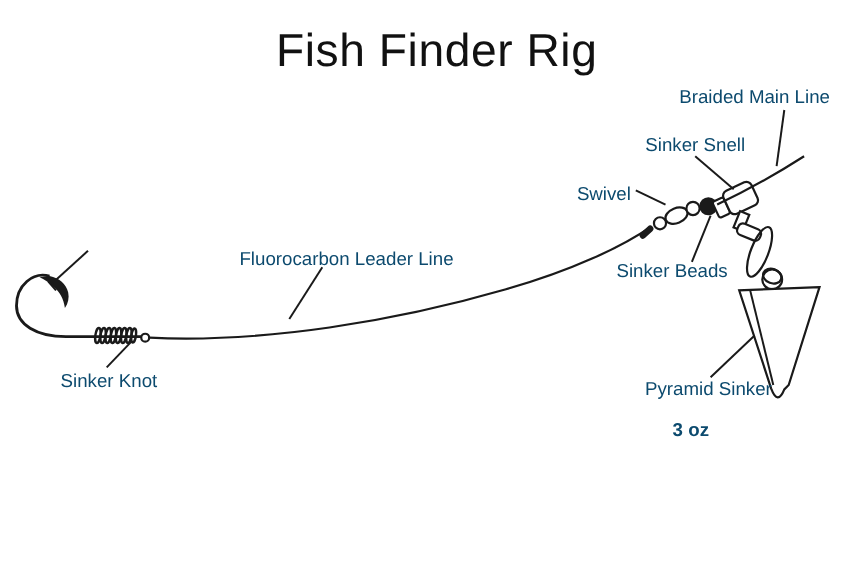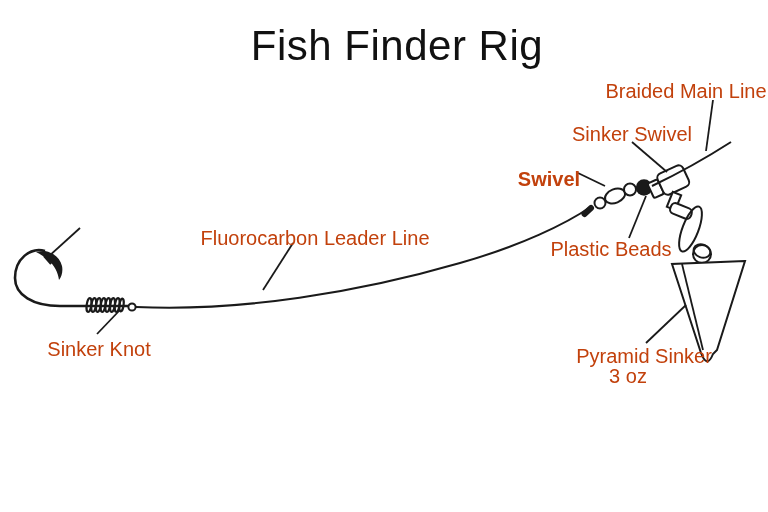--- a/index.html
+++ b/index.html
@@ -7,32 +7,32 @@
     position:relative;width:768px;height:512px;background:#ffffff;overflow:hidden;
     font-family:"Liberation Sans", sans-serif;color:#1a1a1a;
   }
   .stage svg{position:absolute;left:0;top:0;}
   .title{
     position:absolute;top:22px;left:0;width:100%;text-align:center;
     transform:translateX(13px);
     font-size:42px;font-weight:400;letter-spacing:0.5px;color:#111;
   }
   .lbl{
-    position:absolute;font-size:20px;line-height:1.1;color:#c2410c;
+    position:absolute;font-size:17px;line-height:1.1;color:#0c4a6e;
     transform:translateX(-50%);white-space:nowrap;text-align:center;
   }
   .lbl.circle-hook   {left:75px; top:211px;}
   .lbl.snell-knot    {left:99px; top:338px;}
   .lbl.fluoro        {left:315px;top:227px;}
-  .lbl.swivel        {left:549px;top:168px;font-weight:bold;}
+  .lbl.swivel        {left:549px;top:168px;}
   .lbl.plastic-beads {left:611px;top:238px;}
   .lbl.sinker-slider {left:632px;top:123px;}
   .lbl.braided-main  {left:686px;top:80px;}
   .lbl.pyramid       {left:628px;top:345px;margin-left:16px;}
-  .lbl.pyramid-oz    {left:628px;top:365px;}
+  .lbl.pyramid-oz    {left:628px;top:382px;font-weight:bold;}
 </style>
 </head>
 <body>
 
 <div class="stage">
 
   <svg width="768" height="512" viewBox="0 0 768 512">
     <g stroke="#1a1a1a" fill="none" stroke-width="2">
 
       <path d="M 136 307 C 240 312 360 292 460 263 C 520 246 566 224 592 206"></path>
@@ -96,19 +96,19 @@
         <line x1="646" y1="343" x2="686" y2="305"></line>
       </g>
     </g>
   </svg>
 
   <div class="title">Fish Finder Rig</div>
 
   <div class="lbl snell-knot">Sinker Knot</div>
   <div class="lbl fluoro">Fluorocarbon Leader Line</div>
   <div class="lbl swivel">Swivel</div>
-  <div class="lbl plastic-beads">Plastic Beads</div>
-  <div class="lbl sinker-slider">Sinker Swivel</div>
+  <div class="lbl plastic-beads">Sinker Beads</div>
+  <div class="lbl sinker-slider">Sinker Snell</div>
   <div class="lbl braided-main">Braided Main Line</div>
   <div class="lbl pyramid">Pyramid Sinker</div>
   <div class="lbl pyramid-oz">3 oz</div>
 
 </div>
 
 </body></html>

